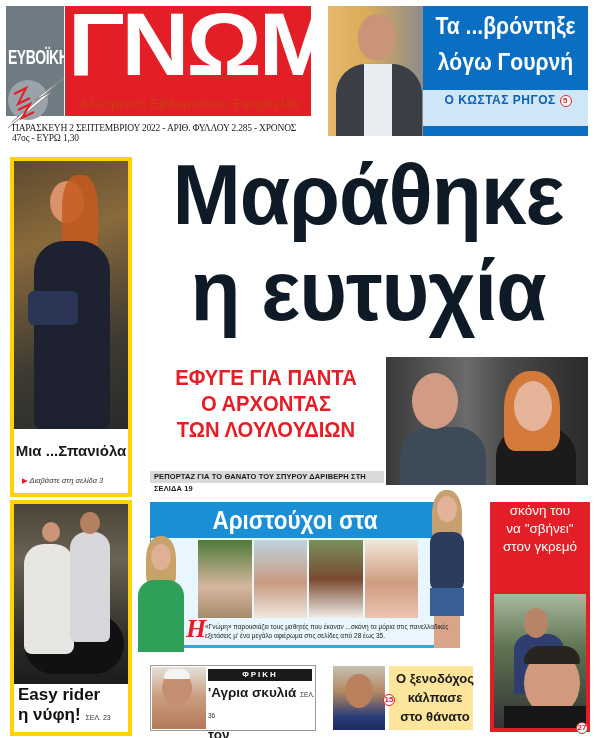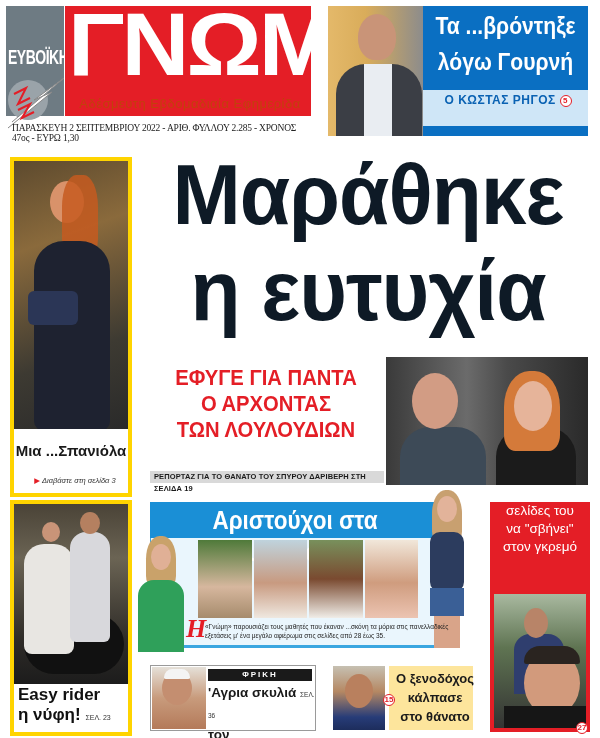--- a/index.html
+++ b/index.html
@@ -26,21 +26,21 @@
   .tr-light { left: 423px; top: 90px; width: 165px; height: 36px; background: #cfe6f7; }
   .tr-sub { left: 428px; top: 92px; width: 160px; color: #0a62b3; font-size: 12px; font-weight: 900; line-height: 16px; text-align: center; letter-spacing: 0.5px; }
   .tr-bluebar { left: 423px; top: 126px; width: 165px; height: 10px; background: #0a6fc2; }
   .page-badge { display: inline-block; width: 12px; height: 12px; border-radius: 50%; background: #fff; border: 1.5px solid #e41e26; color: #e41e26; font-size: 8px; line-height: 9px; text-align: center; font-weight: bold; vertical-align: middle; }
 
   
   .lc1 { left: 10px; top: 157px; width: 122px; height: 340px; background: #ffd400; padding: 4px; }
   .lc1-photo { left: 14px; top: 161px; width: 114px; height: 268px; background: linear-gradient(160deg, #5d4a2e 0%, #8a6a3c 30%, #3d3a32 70%, #2a2a2a 100%); overflow: hidden; }
   .lc1-text { left: 14px; top: 429px; width: 114px; height: 64px; background: #fff; }
   .lc1-title { left: 14px; top: 434px; width: 114px; font-size: 15px; font-weight: bold; color: #1a1a1a; text-align: center; line-height: 17px; margin-top: 8px; }
-  .lc1-link { left: 22px; top: 476px; width: 106px; font-size: 7.5px; color: #333; font-style: italic; text-align: center; }
+  .lc1-link { left: 22px; top: 476px; width: 106px; font-size: 7.5px; color: #333; font-style: italic; }
   .arrow-red { color: #e41e26; font-style: normal; }
 
   .lc2 { left: 10px; top: 500px; width: 122px; height: 236px; background: #ffd400; }
   .lc2-photo { left: 14px; top: 504px; width: 114px; height: 180px; background: linear-gradient(180deg, #4a4337 0%, #6b6454 30%, #2f2c28 75%, #1c1c1c 100%); overflow: hidden; }
   .lc2-text { left: 14px; top: 684px; width: 114px; height: 48px; background: #fff; }
   .lc2-title { left: 18px; top: 685px; width: 114px; font-size: 17px; font-weight: 900; color: #111; line-height: 20px; }
   .lc2-page { font-size: 7px; font-weight: normal; color: #333; }
 
   
   .main-head { left: 142px; top: 146px; width: 452px; font-size: 82px; font-weight: 900; color: #0e1a26; line-height: 92px; letter-spacing: -1px; transform: scaleY(1.05); transform-origin: left top; text-align: center; }
@@ -180,21 +180,21 @@
   <div class="abs" style="left:12px;top:44px;width:34px;height:60px;border-radius:10px;background:#2c3c5e;"></div>
   <div class="abs" style="left:12px;top:100px;width:34px;height:28px;background:#3a5f96;"></div>
   <div class="abs" style="left:16px;top:128px;width:26px;height:32px;background:#d9a489;"></div>
 </div>
 <div class="abs ar-initial">Η</div>
 <div class="abs ar-caption">«Γνώμη» παρουσιάζει τους μαθητές που έκαναν ...σκόνη τα μόρια στις πανελλαδικές εξετάσεις μ' ένα μεγάλο αφιέρωμα στις σελίδες από 28 έως 35.</div>
 
 <div class="abs rr-box"></div>
 <div class="abs rr-title">
   <div>Είδε τον</div>
-  <div>σελίδες του</div>
+  <div>σκόνη του</div>
   <div>να "σβήνει"</div>
   <div>στον γκρεμό</div>
 </div>
 <div class="abs rr-photo">
   <div class="abs" style="left:20px;top:40px;width:50px;height:60px;border-radius:16px 16px 0 0;background:#2f3e6e;"></div>
   <div class="abs" style="left:30px;top:14px;width:24px;height:30px;border-radius:50%;background:#b88468;"></div>
   <div class="abs" style="left:30px;top:56px;width:56px;height:66px;border-radius:50%;background:#d29a7c;"></div>
   <div class="abs" style="left:30px;top:52px;width:56px;height:18px;border-radius:28px 28px 4px 4px;background:#2a2420;"></div>
   <div class="abs" style="left:10px;top:112px;width:82px;height:30px;background:#161616;"></div>
 </div>

